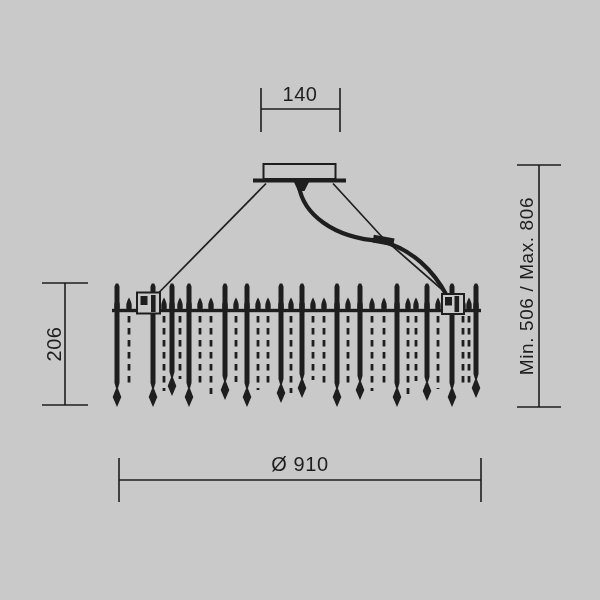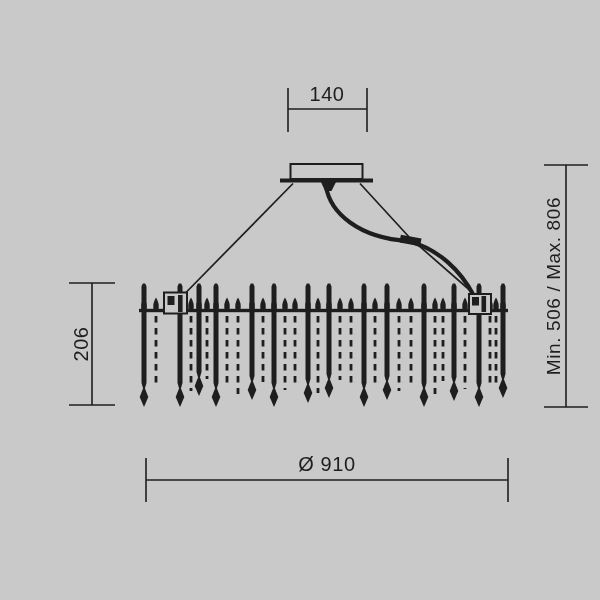--- a/index.html
+++ b/index.html
@@ -2,21 +2,21 @@
 <html><head>
 <meta charset="utf-8">
 <style>
   html,body{margin:0;padding:0;}
   body{
     width:600px;height:600px;
     background:#c9c9c9;
     font-family:"Liberation Sans", sans-serif;
     overflow:hidden;
   }
-  .stage{position:relative;width:546px;height:600px;margin-left:27px;}
+  .stage{position:relative;width:546px;height:600px;}
   svg{display:block;}
   .dim-text{
     font-family:"Liberation Sans", sans-serif;
     font-size:20px;
     letter-spacing:0.6px;
     fill:#1e1e1e;
   }
   .dim-text-v{font-size:19px;}
   .dim-line{stroke:#1e1e1e;stroke-width:1.6;}
   .thin-wire{stroke:#1e1e1e;stroke-width:1.7;fill:none;}

